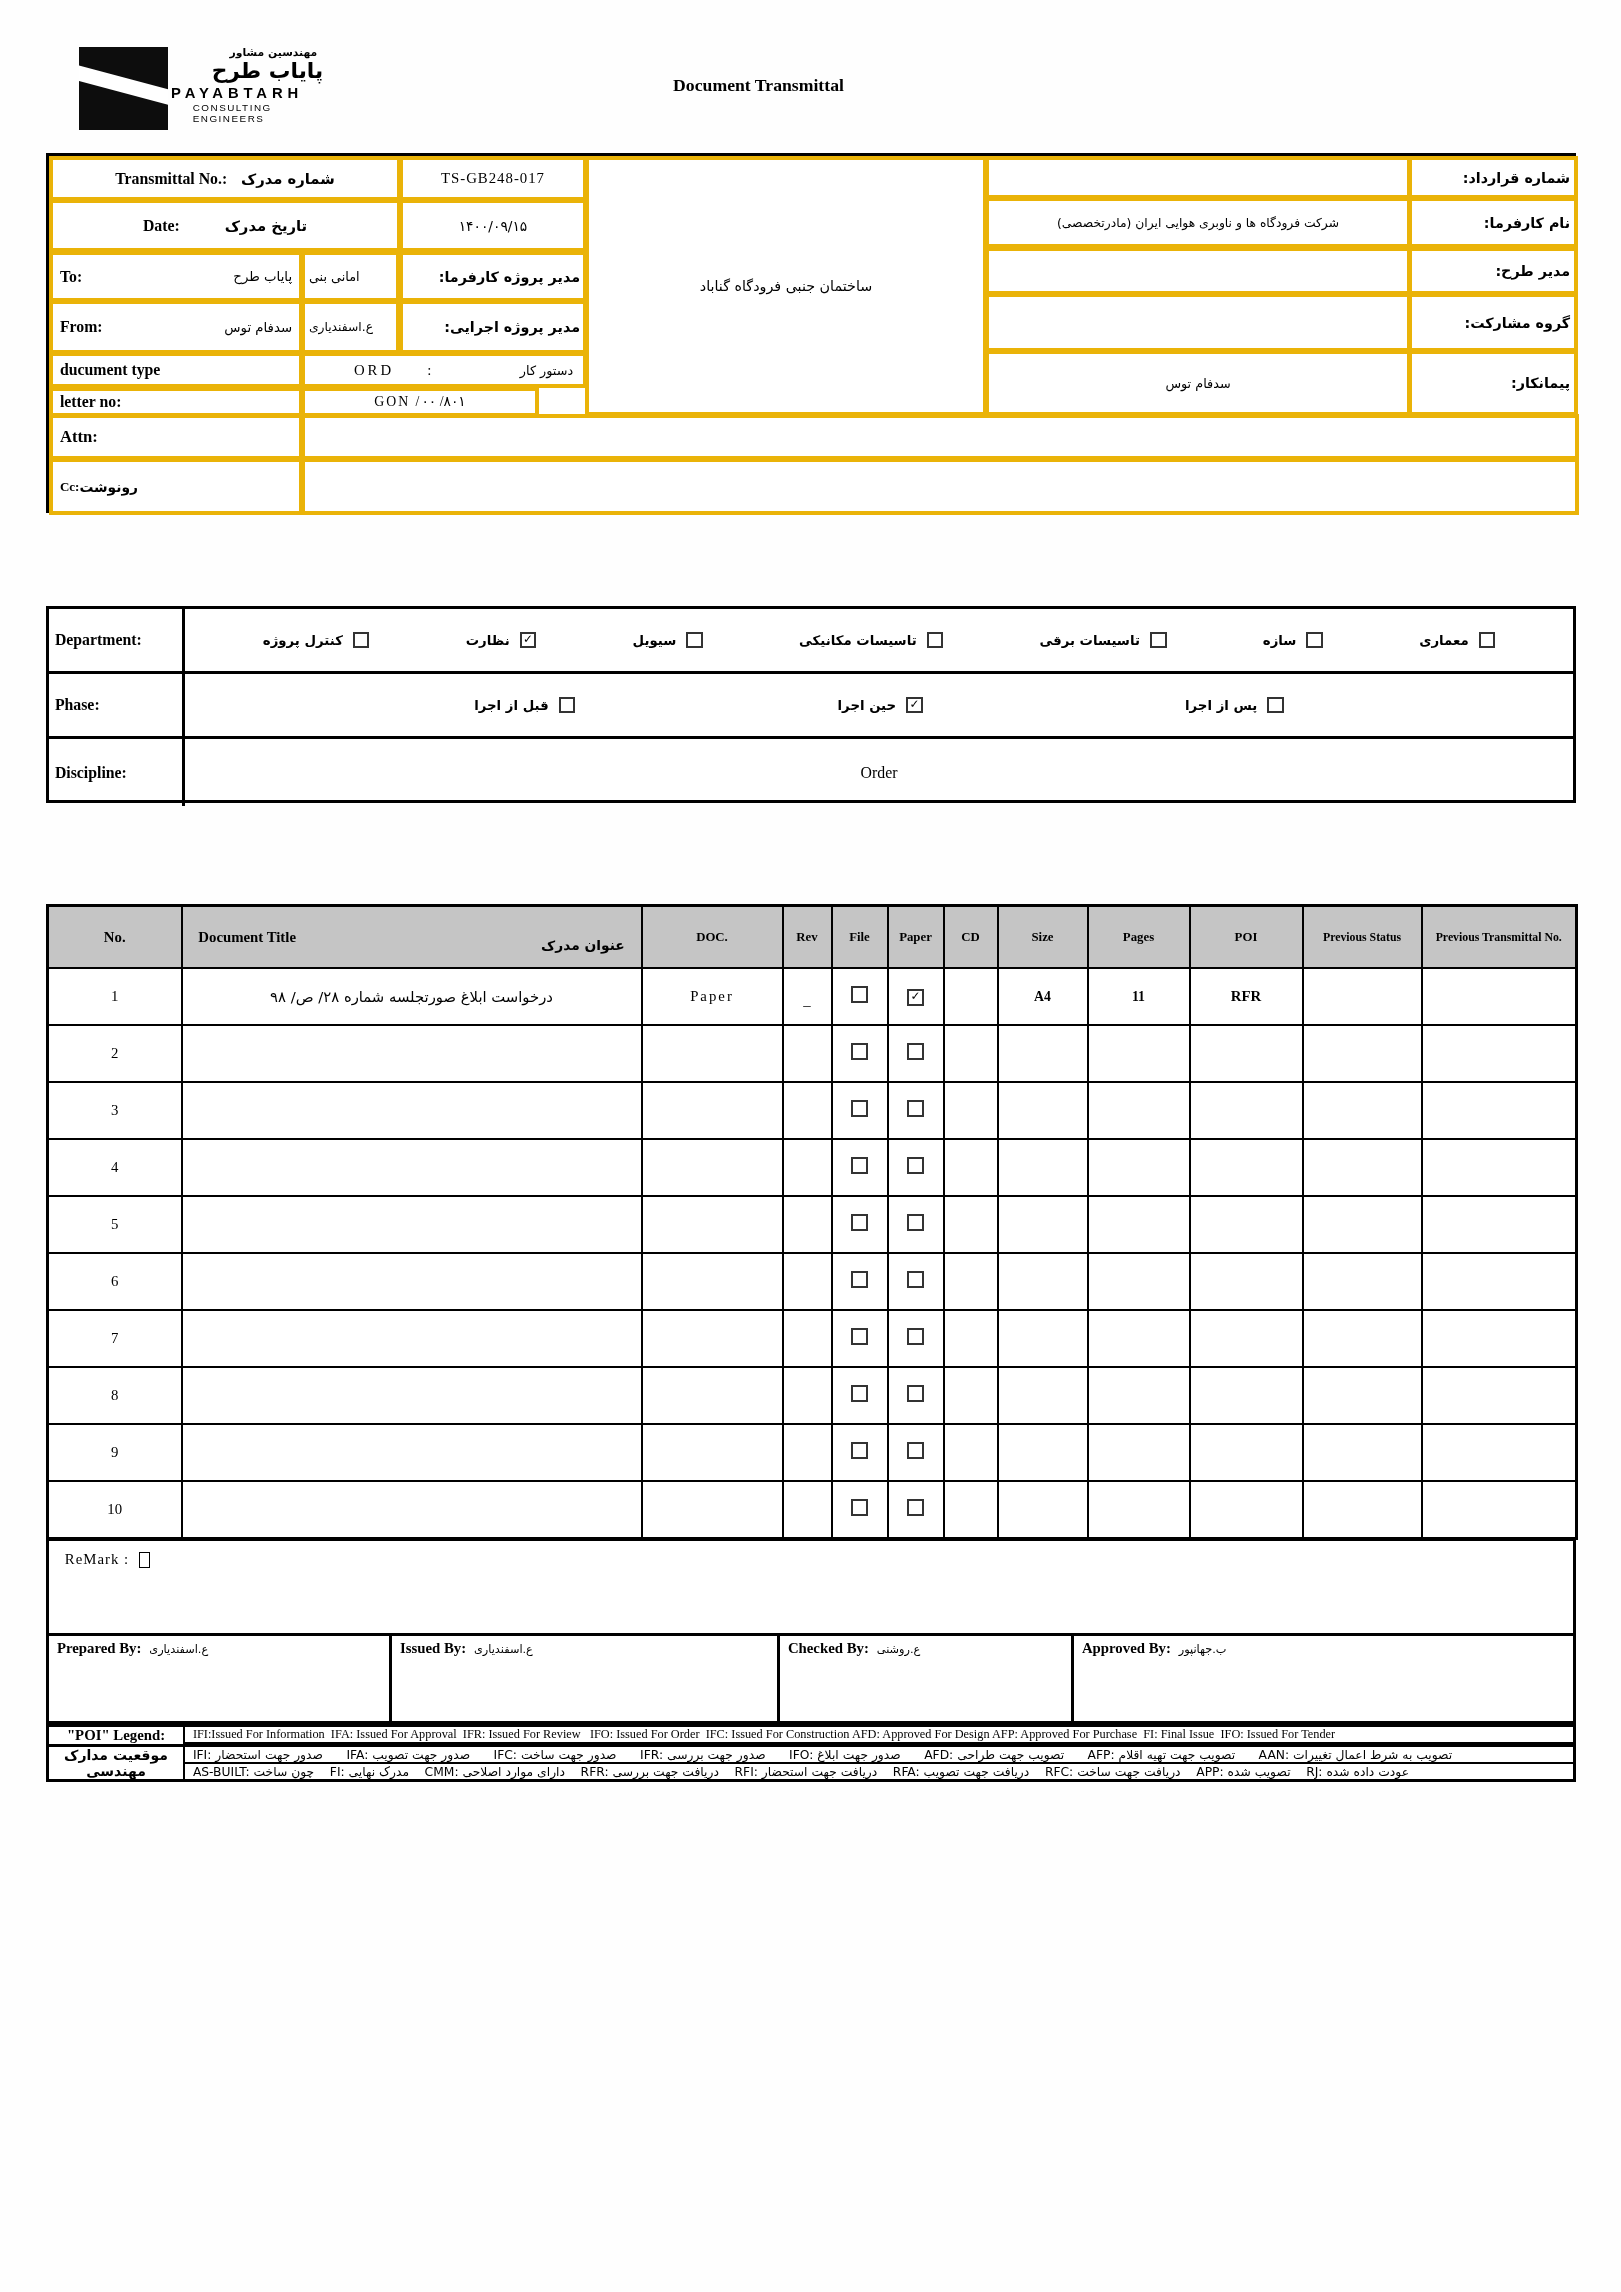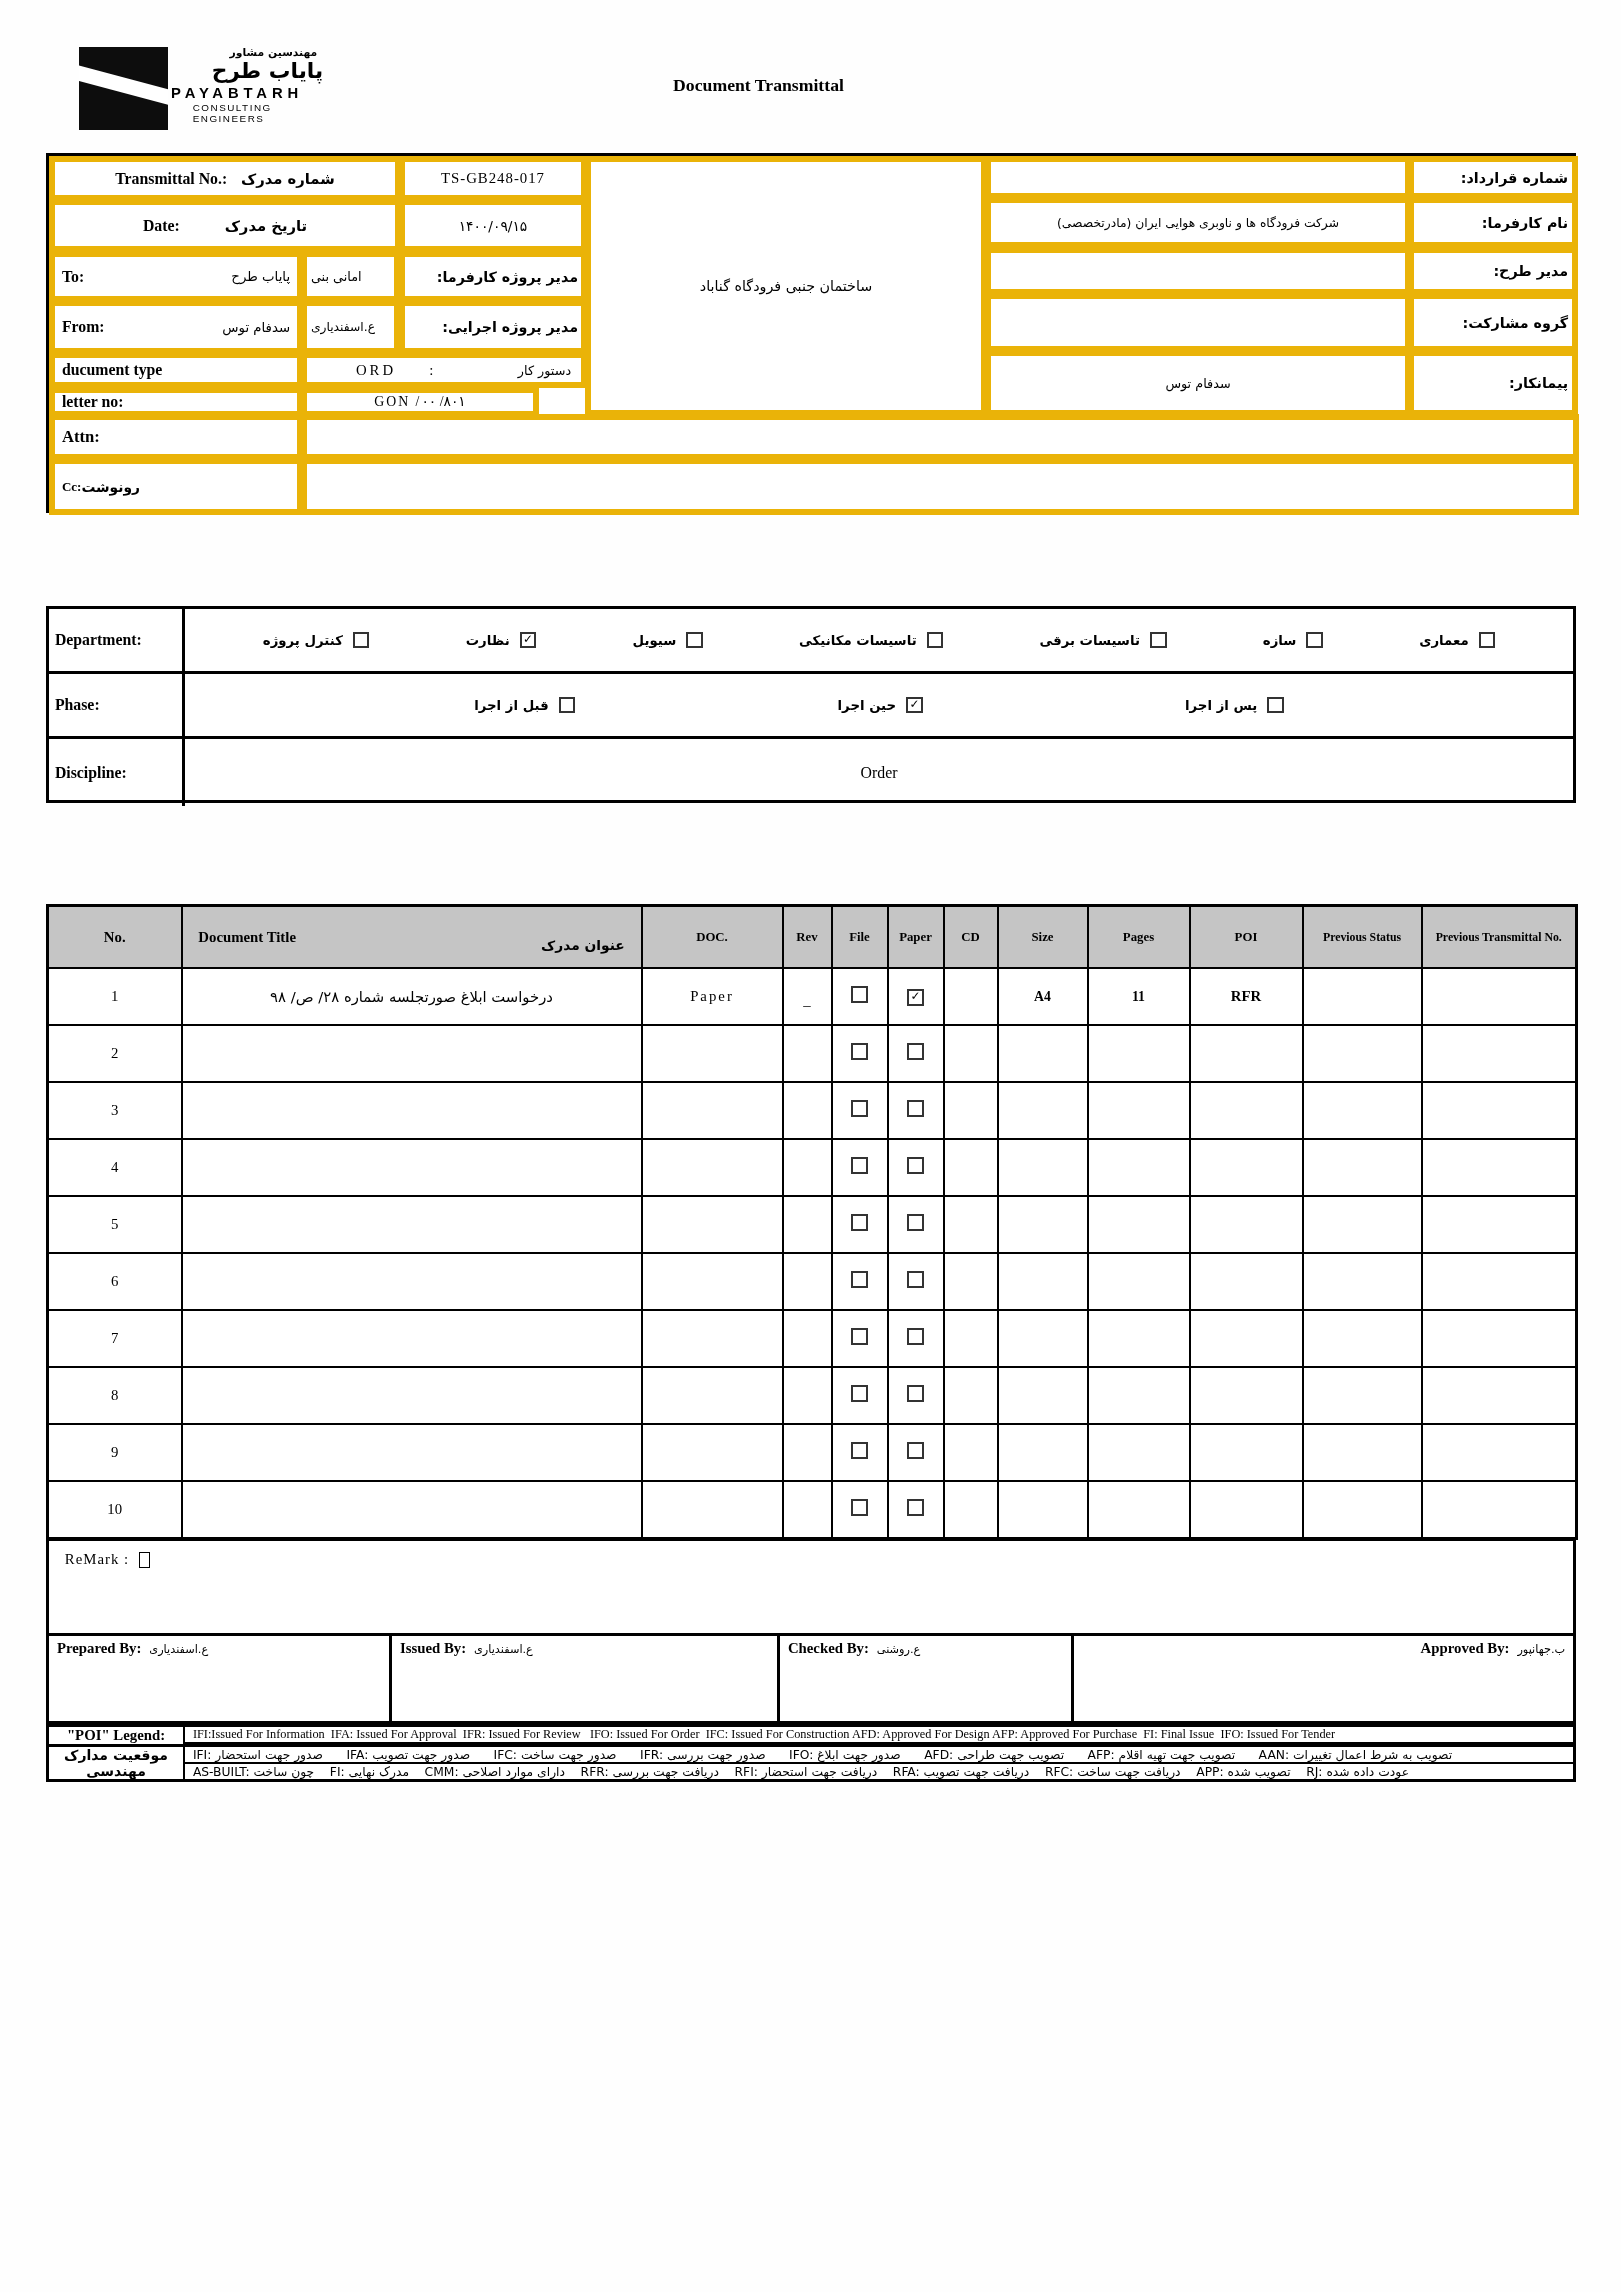--- a/index.html
+++ b/index.html
@@ -14,21 +14,21 @@
   .swoosh{position:absolute;left:-17.7px;top:33px;width:143px;height:14.8px;background:#fff;
           border-radius:8.9px;transform:rotate(15deg);}
   .logo-text{position:absolute;left:171px;top:47px;width:158px;line-height:1.1;}
   .logo-fa-small{font-family:"DejaVu Sans",sans-serif;font-size:10.8px;font-weight:bold;text-align:right;padding-right:11.8px;}
   .logo-fa-big{font-family:"DejaVu Sans",sans-serif;font-size:21.7px;font-weight:bold;text-align:right;padding-right:5.9px;}
   .logo-en{font-family:"Liberation Sans",sans-serif;font-size:14.8px;font-weight:bold;letter-spacing:4.9px;margin-top:2px;}
   .logo-en-sub{font-family:"Liberation Sans",sans-serif;font-size:9.9px;letter-spacing:1.5px;margin-top:2px;padding-left:21.7px;}
   .doc-title{position:absolute;top:75px;left:0;width:1517px;text-align:center;font-size:17.7px;font-weight:bold;}
   
   .tblwrap{position:absolute;border:3px solid #000;box-sizing:border-box;background:#fff;}
-  .cell{position:absolute;border:6px solid #eab308;box-sizing:border-box;display:flex;align-items:center;
+  .cell{position:absolute;border:4px solid #eab308;box-sizing:border-box;display:flex;align-items:center;
         overflow:hidden;background:#fff;}
   .pl{padding-left:6.9px;}  .pr{padding-right:6.9px;}
   .cell .gap{flex:1;}
   
   .cb{display:inline-flex;width:16.7px;height:16.7px;border:2px solid #333;align-items:center;justify-content:center;
       font-size:11.8px;line-height:1;background:#fff;box-sizing:border-box;font-family:"DejaVu Sans",sans-serif;flex:none;}
   
   .cls-row{display:flex;border-bottom:3px solid #000;}
   .cls-row:last-child{border-bottom:none;}
   .cls-label{width:136px;flex:none;border-right:3px solid #000;display:flex;align-items:center;
@@ -45,21 +45,21 @@
   table.doc tbody td{height:55px;font-size:14.8px;}
   .th-title{display:flex;align-items:center;justify-content:space-between;padding:0 13.8px;}
   .th-title .en{font-size:14.8px;} .th-title .fa{font-size:13.8px;font-weight:bold;margin-top:16px;}
   td.title-cell{font-family:"DejaVu Sans",sans-serif;font-size:13.8px;}
   td .rev-dash{display:inline-block;transform:translateY(3.9px);}
   
   .remark{display:flex;align-items:flex-start;padding:9.9px 15.8px;font-size:14.8px;letter-spacing:1px;box-sizing:border-box;}
   .empty-rect{display:inline-block;width:8.9px;height:13.8px;border:1.4px solid #000;margin-left:9.9px;margin-top:1px;}
   .sigs{display:flex;box-sizing:border-box;}
   .sig-cell{border-right:3px solid #000;box-sizing:border-box;padding:3.9px 7.9px;display:flex;align-items:flex-start;gap:7.9px;}
-  .sig-cell:last-child{border-right:none;justify-content:flex-end;}
+  .sig-cell:last-child{border-right:none;}
   .sig-label{font-weight:bold;font-size:14.8px;white-space:nowrap;}
   .sig-val{font-family:"DejaVu Sans",sans-serif;font-size:11.3px;padding-top:3px;}
   
   .lgd-block{display:flex;}
   .lgd-block.second{border-top:3px solid #000;}
   .lgd-label{width:136px;flex:none;border-right:2px solid #000;display:flex;align-items:center;justify-content:center;
              text-align:center;box-sizing:border-box;}
   .lgd-lines{flex:1;display:flex;flex-direction:column;}
   .lgd-line{flex:1;display:flex;align-items:center;padding:0 7.9px;white-space:pre-wrap;overflow:hidden;}
   .lgd-line.first{border-bottom:2px solid #000;}

